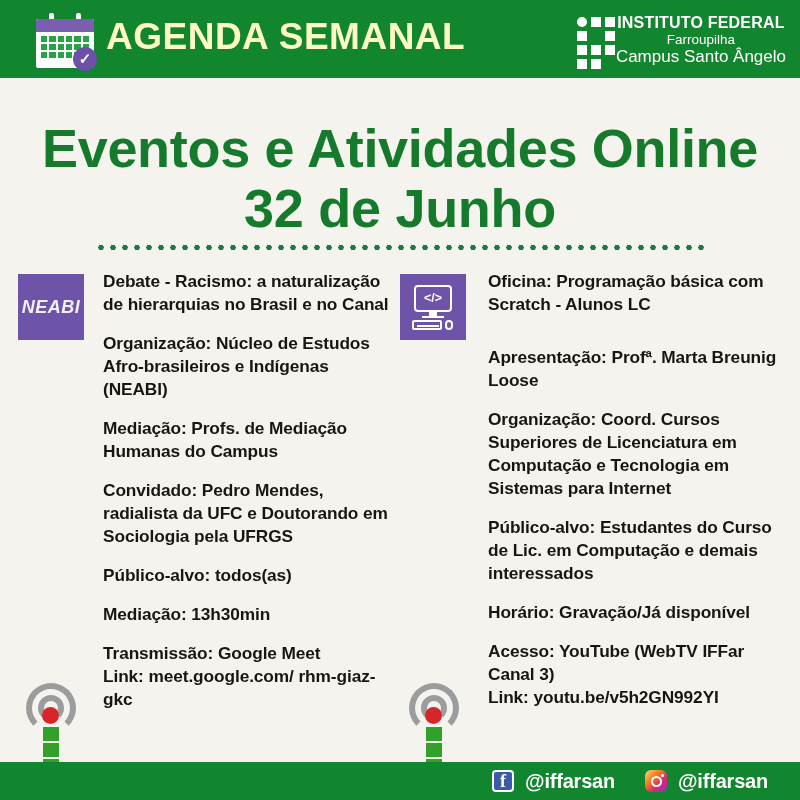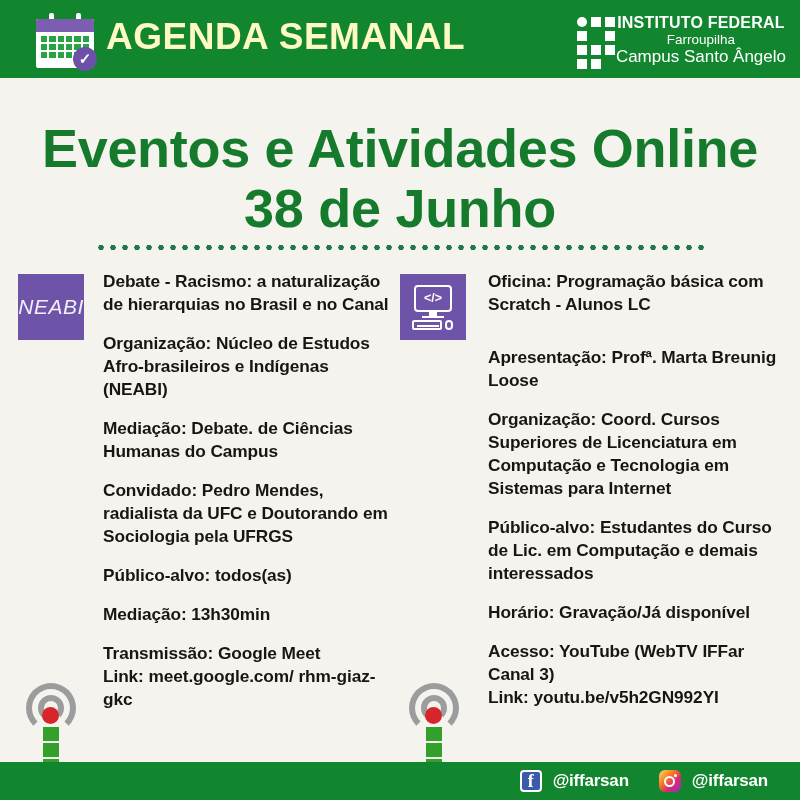--- a/index.html
+++ b/index.html
@@ -160,23 +160,23 @@
     left: 0;
     width: 66px;
     height: 66px;
     background: #6D54A8;
     display: flex;
     align-items: center;
     justify-content: center;
   }
   .badge-neabi-text {
     color: #F2EFF7;
-    font-size: 21px;
+    font-size: 18px;
     font-style: italic;
-    font-weight: normal;
+    font-weight: bold;
     letter-spacing: 0.5px;
   }
 
   .entries {
     position: absolute;
     top: -4px;
   }
   .col-left .entries  { left: 85px; width: 292px; }
   .col-right .entries { left: 88px; width: 298px; }
 
@@ -300,21 +300,21 @@
     box-sizing: border-box;
     gap: 30px;
   }
   .social {
     display: flex;
     align-items: center;
     gap: 11px;
   }
   .social-label {
     color: #FFFFFF;
-    font-size: 17px;
+    font-size: 20px;
     font-weight: bold;
     letter-spacing: -0.2px;
   }
   .fb-icon {
     width: 22px; height: 22px;
     background: #3A5BA8;
     border-radius: 4px;
     position: relative;
     box-shadow: inset 0 0 0 2px #fff;
   }
@@ -407,33 +407,33 @@
       <div class="if-text">
         <div class="l1">INSTITUTO FEDERAL</div>
         <div class="l2">Farroupilha</div>
         <div class="l3">Campus Santo Ângelo</div>
       </div>
     </div>
   </div>
 
   <div class="title-block">
     <div class="title-line">Eventos e Atividades Online</div>
-    <div class="title-line">38 de Junho</div>
+    <div class="title-line">32 de Junho</div>
   </div>
 
   <div class="divider"></div>
 
   <div class="col col-left">
     <div class="badge">
       <span class="badge-neabi-text">NEABI</span>
     </div>
     <div class="entries">
       <p class="entry">Debate - Racismo: a naturalização de hierarquias no Brasil e no Canal</p>
       <p class="entry">Organização: Núcleo de Estudos Afro-brasileiros e Indígenas (NEABI)</p>
-      <p class="entry">Mediação: Debate. de Ciências Humanas do Campus</p>
+      <p class="entry">Mediação: Profs. de Mediação Humanas do Campus</p>
       <p class="entry">Convidado: Pedro Mendes, radialista da UFC e Doutorando em Sociologia pela UFRGS</p>
       <p class="entry">Público-alvo: todos(as)</p>
       <p class="entry">Mediação: 13h30min</p>
       <p class="entry tight">Transmissão: Google Meet</p>
       <p class="entry">Link: meet.google.com/ rhm-giaz-gkc</p>
     </div>
   </div>
 
   <div class="bcast left">
     <div class="arc a1"></div>

